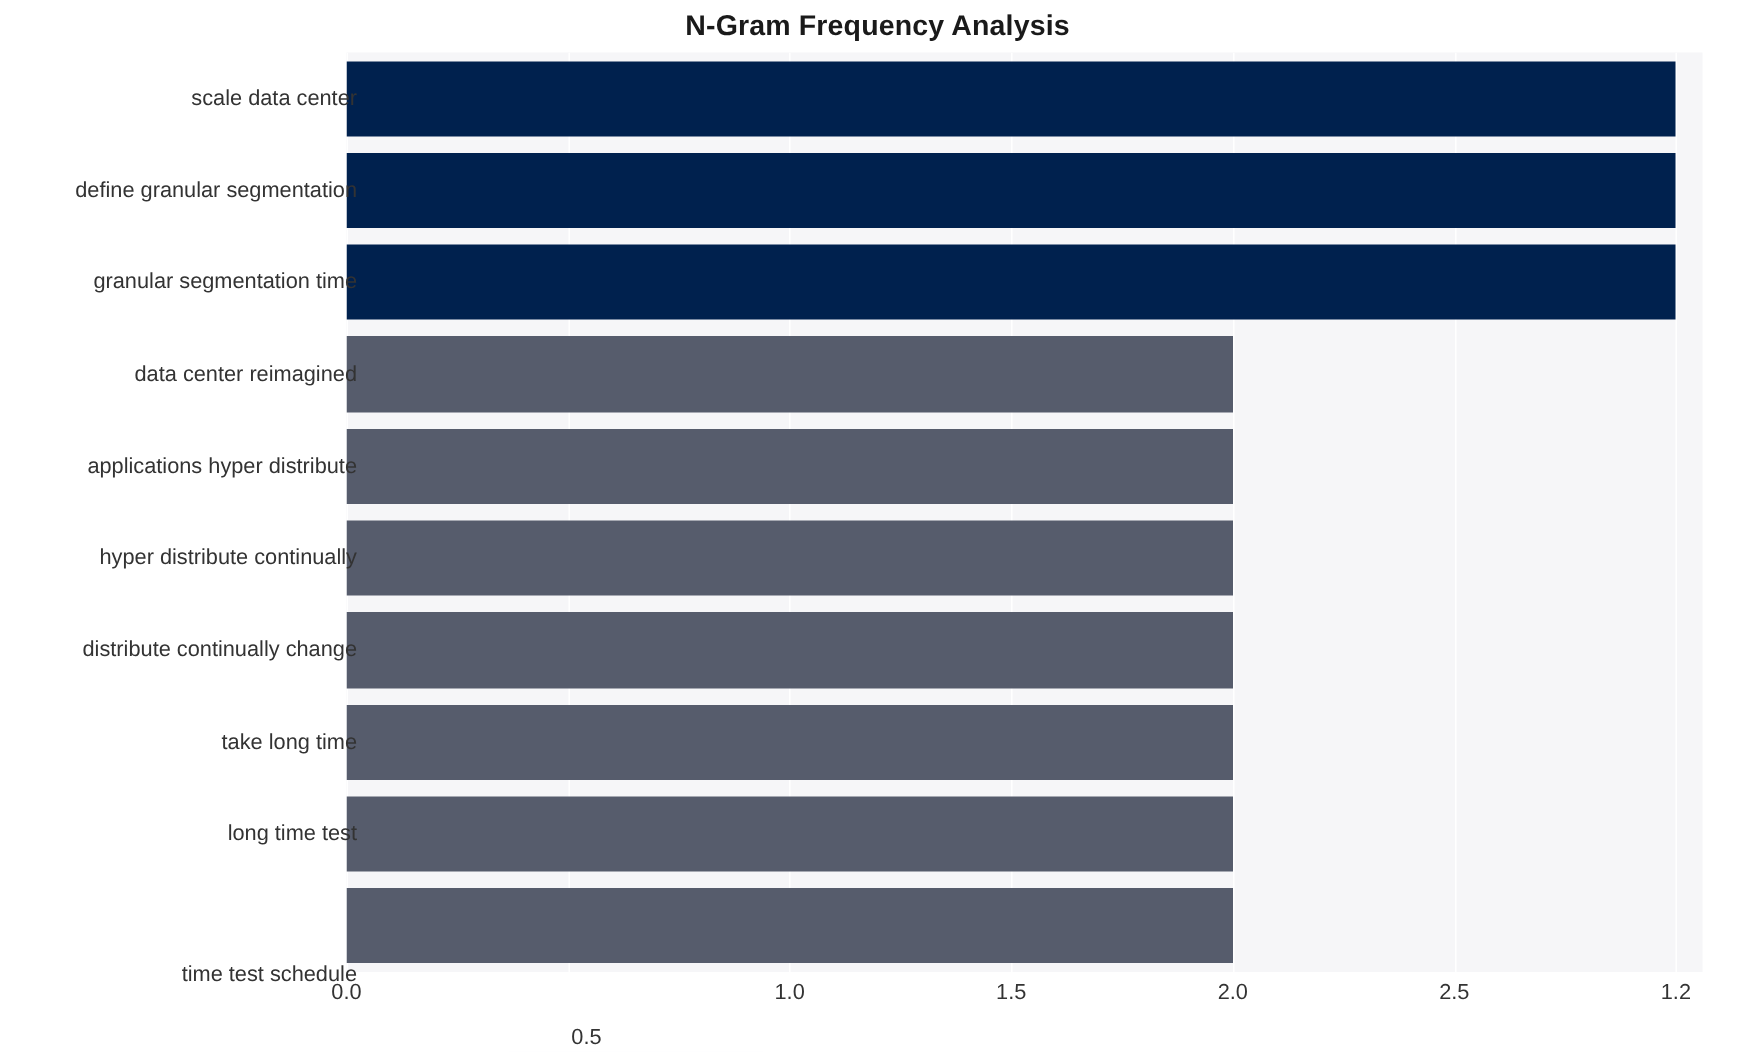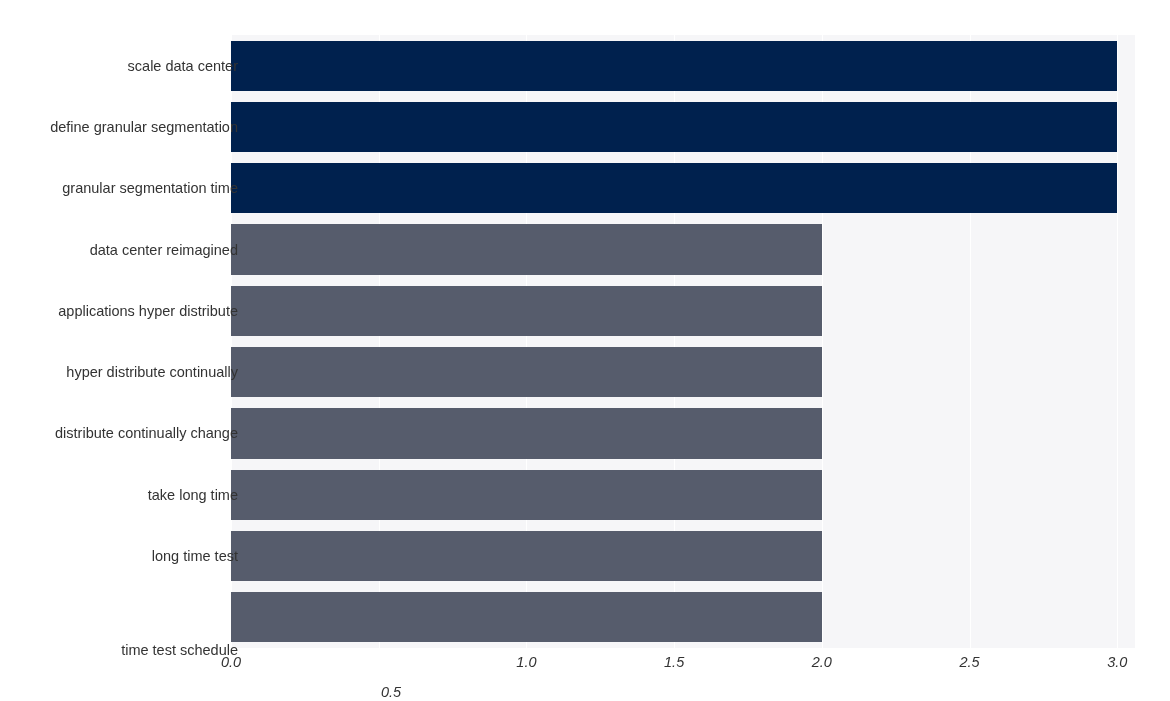--- a/index.html
+++ b/index.html
@@ -85,21 +85,20 @@
     line-height: 16px;
   }
 
   
   #x-axis-labels {
     position: absolute;
     left: 0;
     top: 648px;
     width: 1170px;
     height: 30px;
-    font-style: italic;
   }
   .x-tick-label {
     position: absolute;
     top: 6px;
     transform: translateX(-50%);
     font-size: 14.5px;
     color: #333333;
     white-space: nowrap;
   }
 
@@ -111,20 +110,21 @@
     text-align: center;
     font-size: 14.5px;
     color: #333333;
   }
 </style>
 </head>
 <body>
 
 <div id="figure">
 
+  <div id="chart-title">N-Gram Frequency Analysis</div>
 
   <div id="plot-area">
     <div id="gridlines">
         <div class="gridline-v" style="left: 0px;"></div>
         <div class="gridline-v" style="left: 147.712px;"></div>
         <div class="gridline-v" style="left: 295.425px;"></div>
         <div class="gridline-v" style="left: 443.137px;"></div>
         <div class="gridline-v" style="left: 590.85px;"></div>
         <div class="gridline-v" style="left: 738.562px;"></div>
         <div class="gridline-v" style="left: 886.275px;"></div>
@@ -175,16 +175,16 @@
       <div class="y-tick-label" style="top: 513.05px; text-align: right;">long time test</div>
       <div class="y-tick-label" style="top: 607px;">time test schedule</div>
     </div>
   <div id="x-axis-labels">
       <div class="x-tick-label" style="left: 231px;">0.0</div>
       <div class="x-tick-label" style="left: 391px; margin-top: 30px;">0.5</div>
       <div class="x-tick-label" style="left: 526.425px;">1.0</div>
       <div class="x-tick-label" style="left: 674.137px;">1.5</div>
       <div class="x-tick-label" style="left: 821.85px;">2.0</div>
       <div class="x-tick-label" style="left: 969.562px;">2.5</div>
-      <div class="x-tick-label" style="left: 1117.27px;">3.0</div>
+      <div class="x-tick-label" style="left: 1117.27px;">1.2</div>
     </div>
 
 </div>
 
 </body></html>

